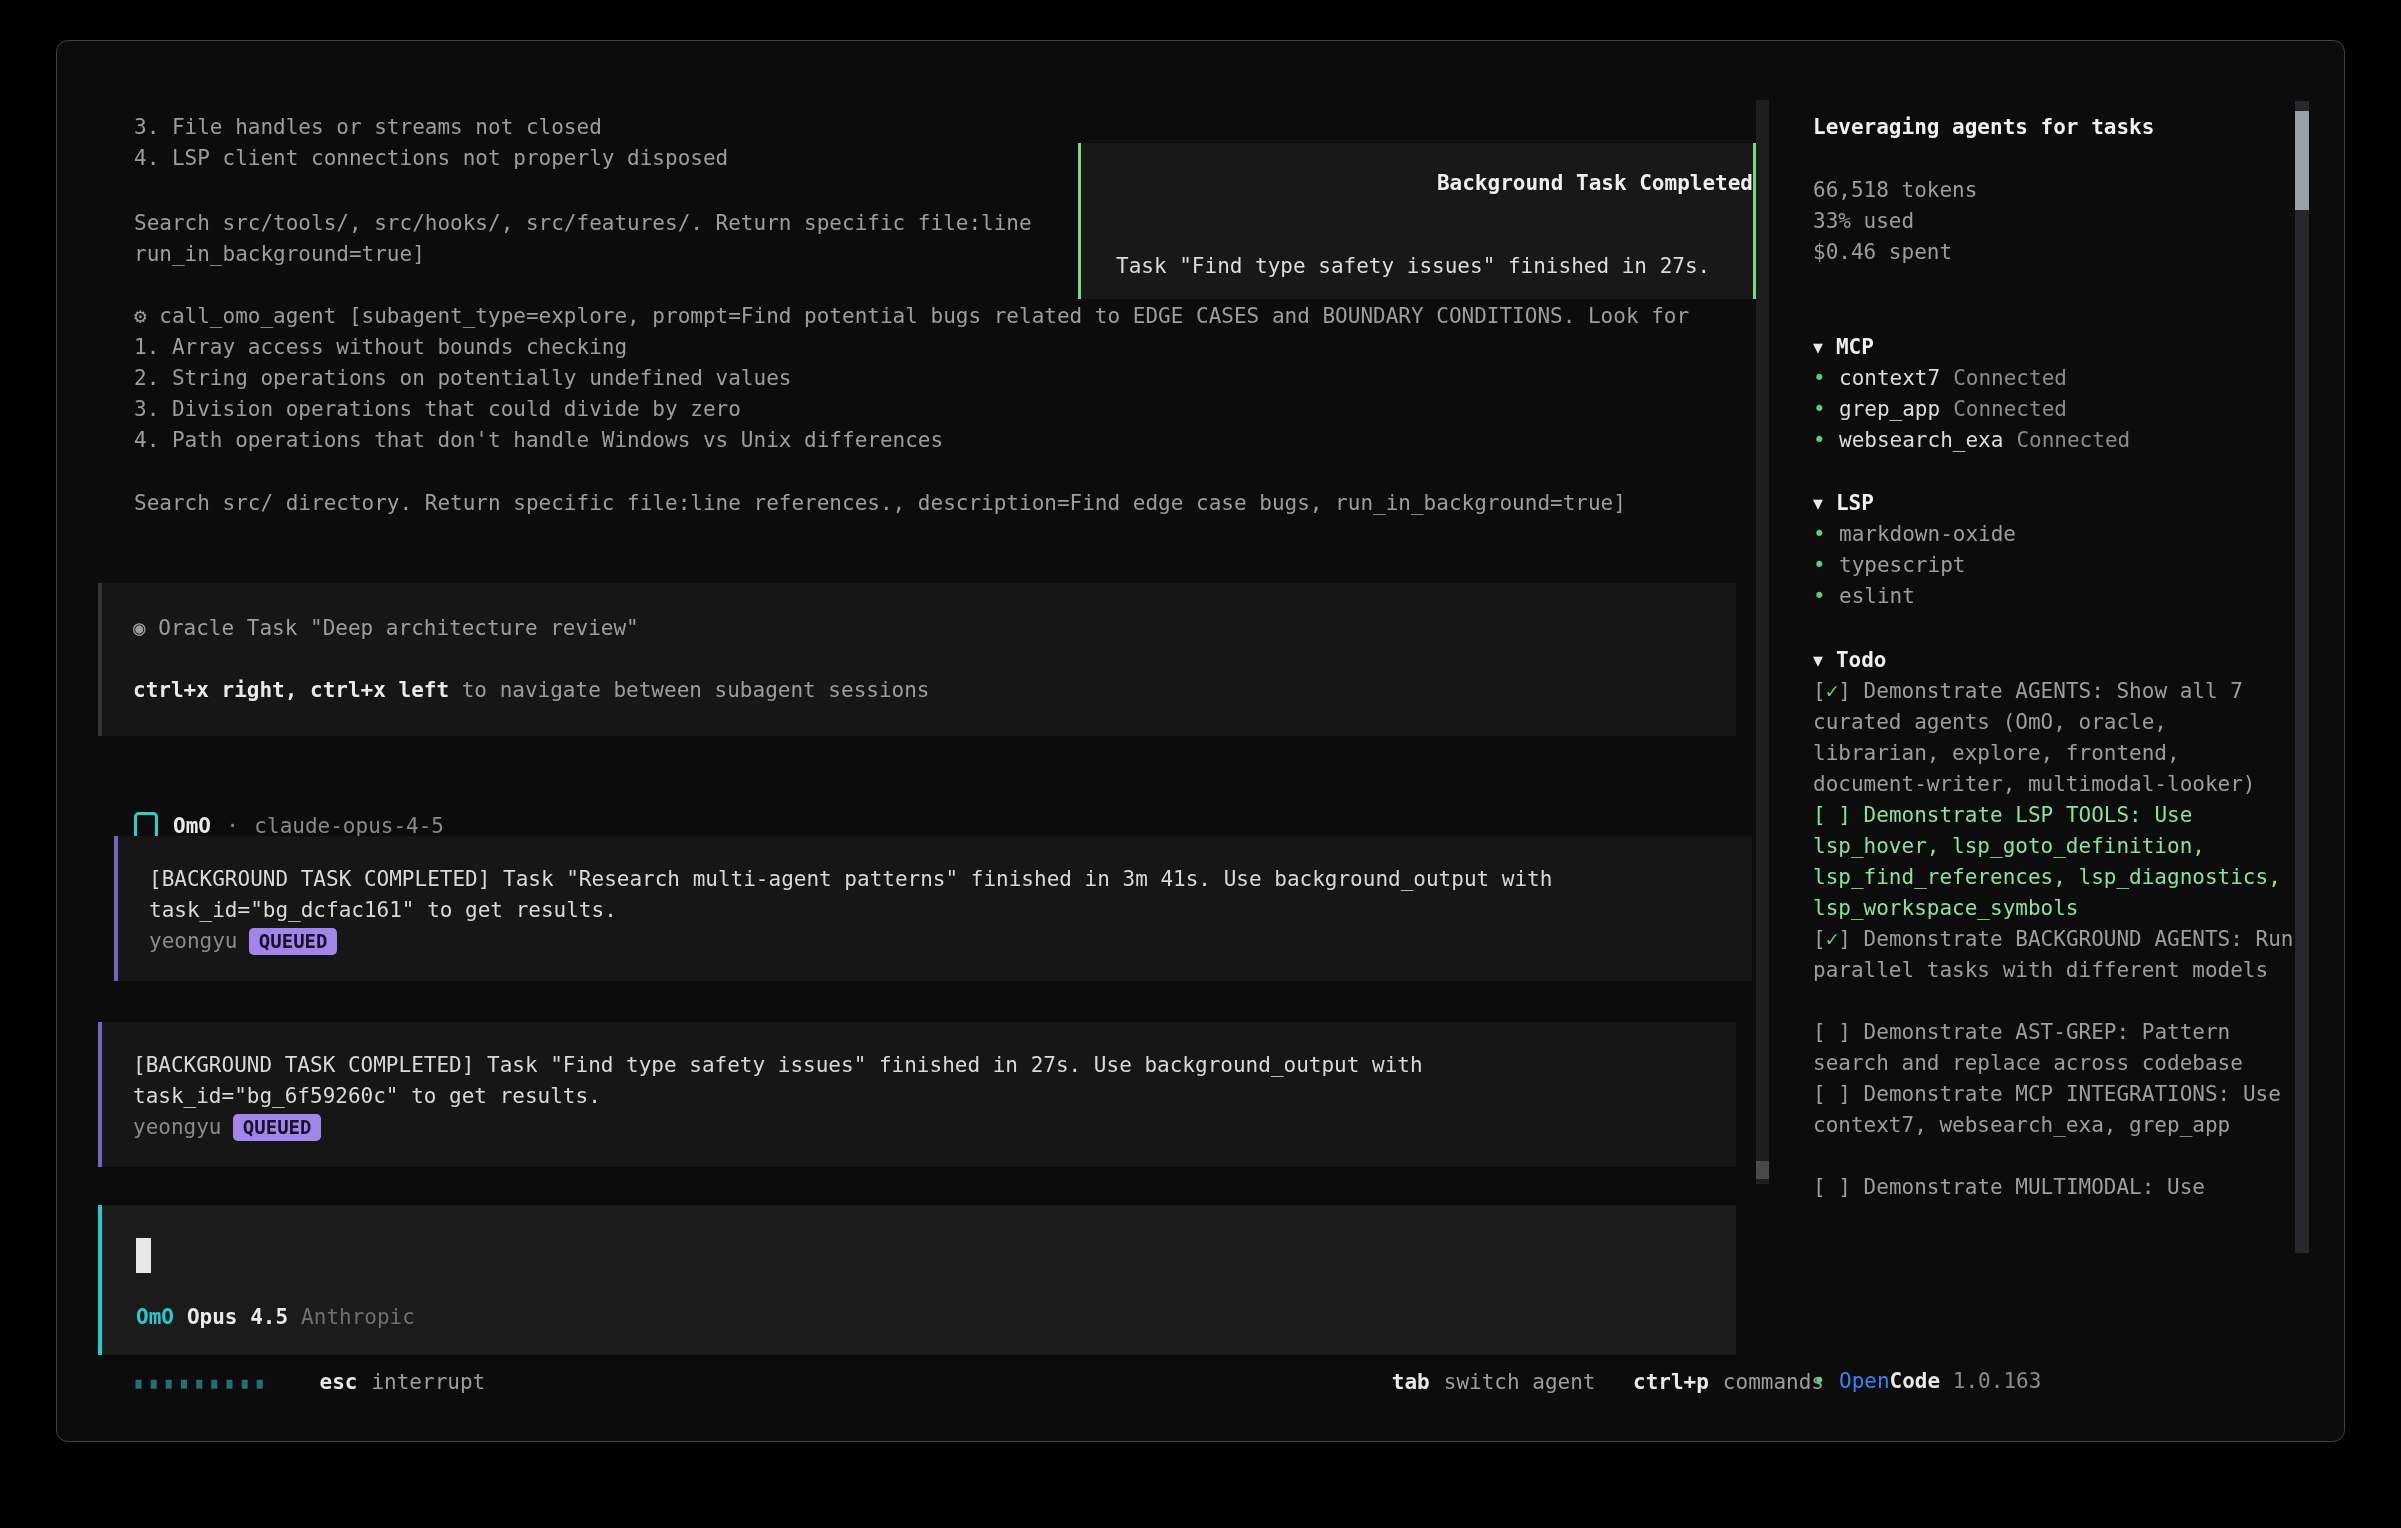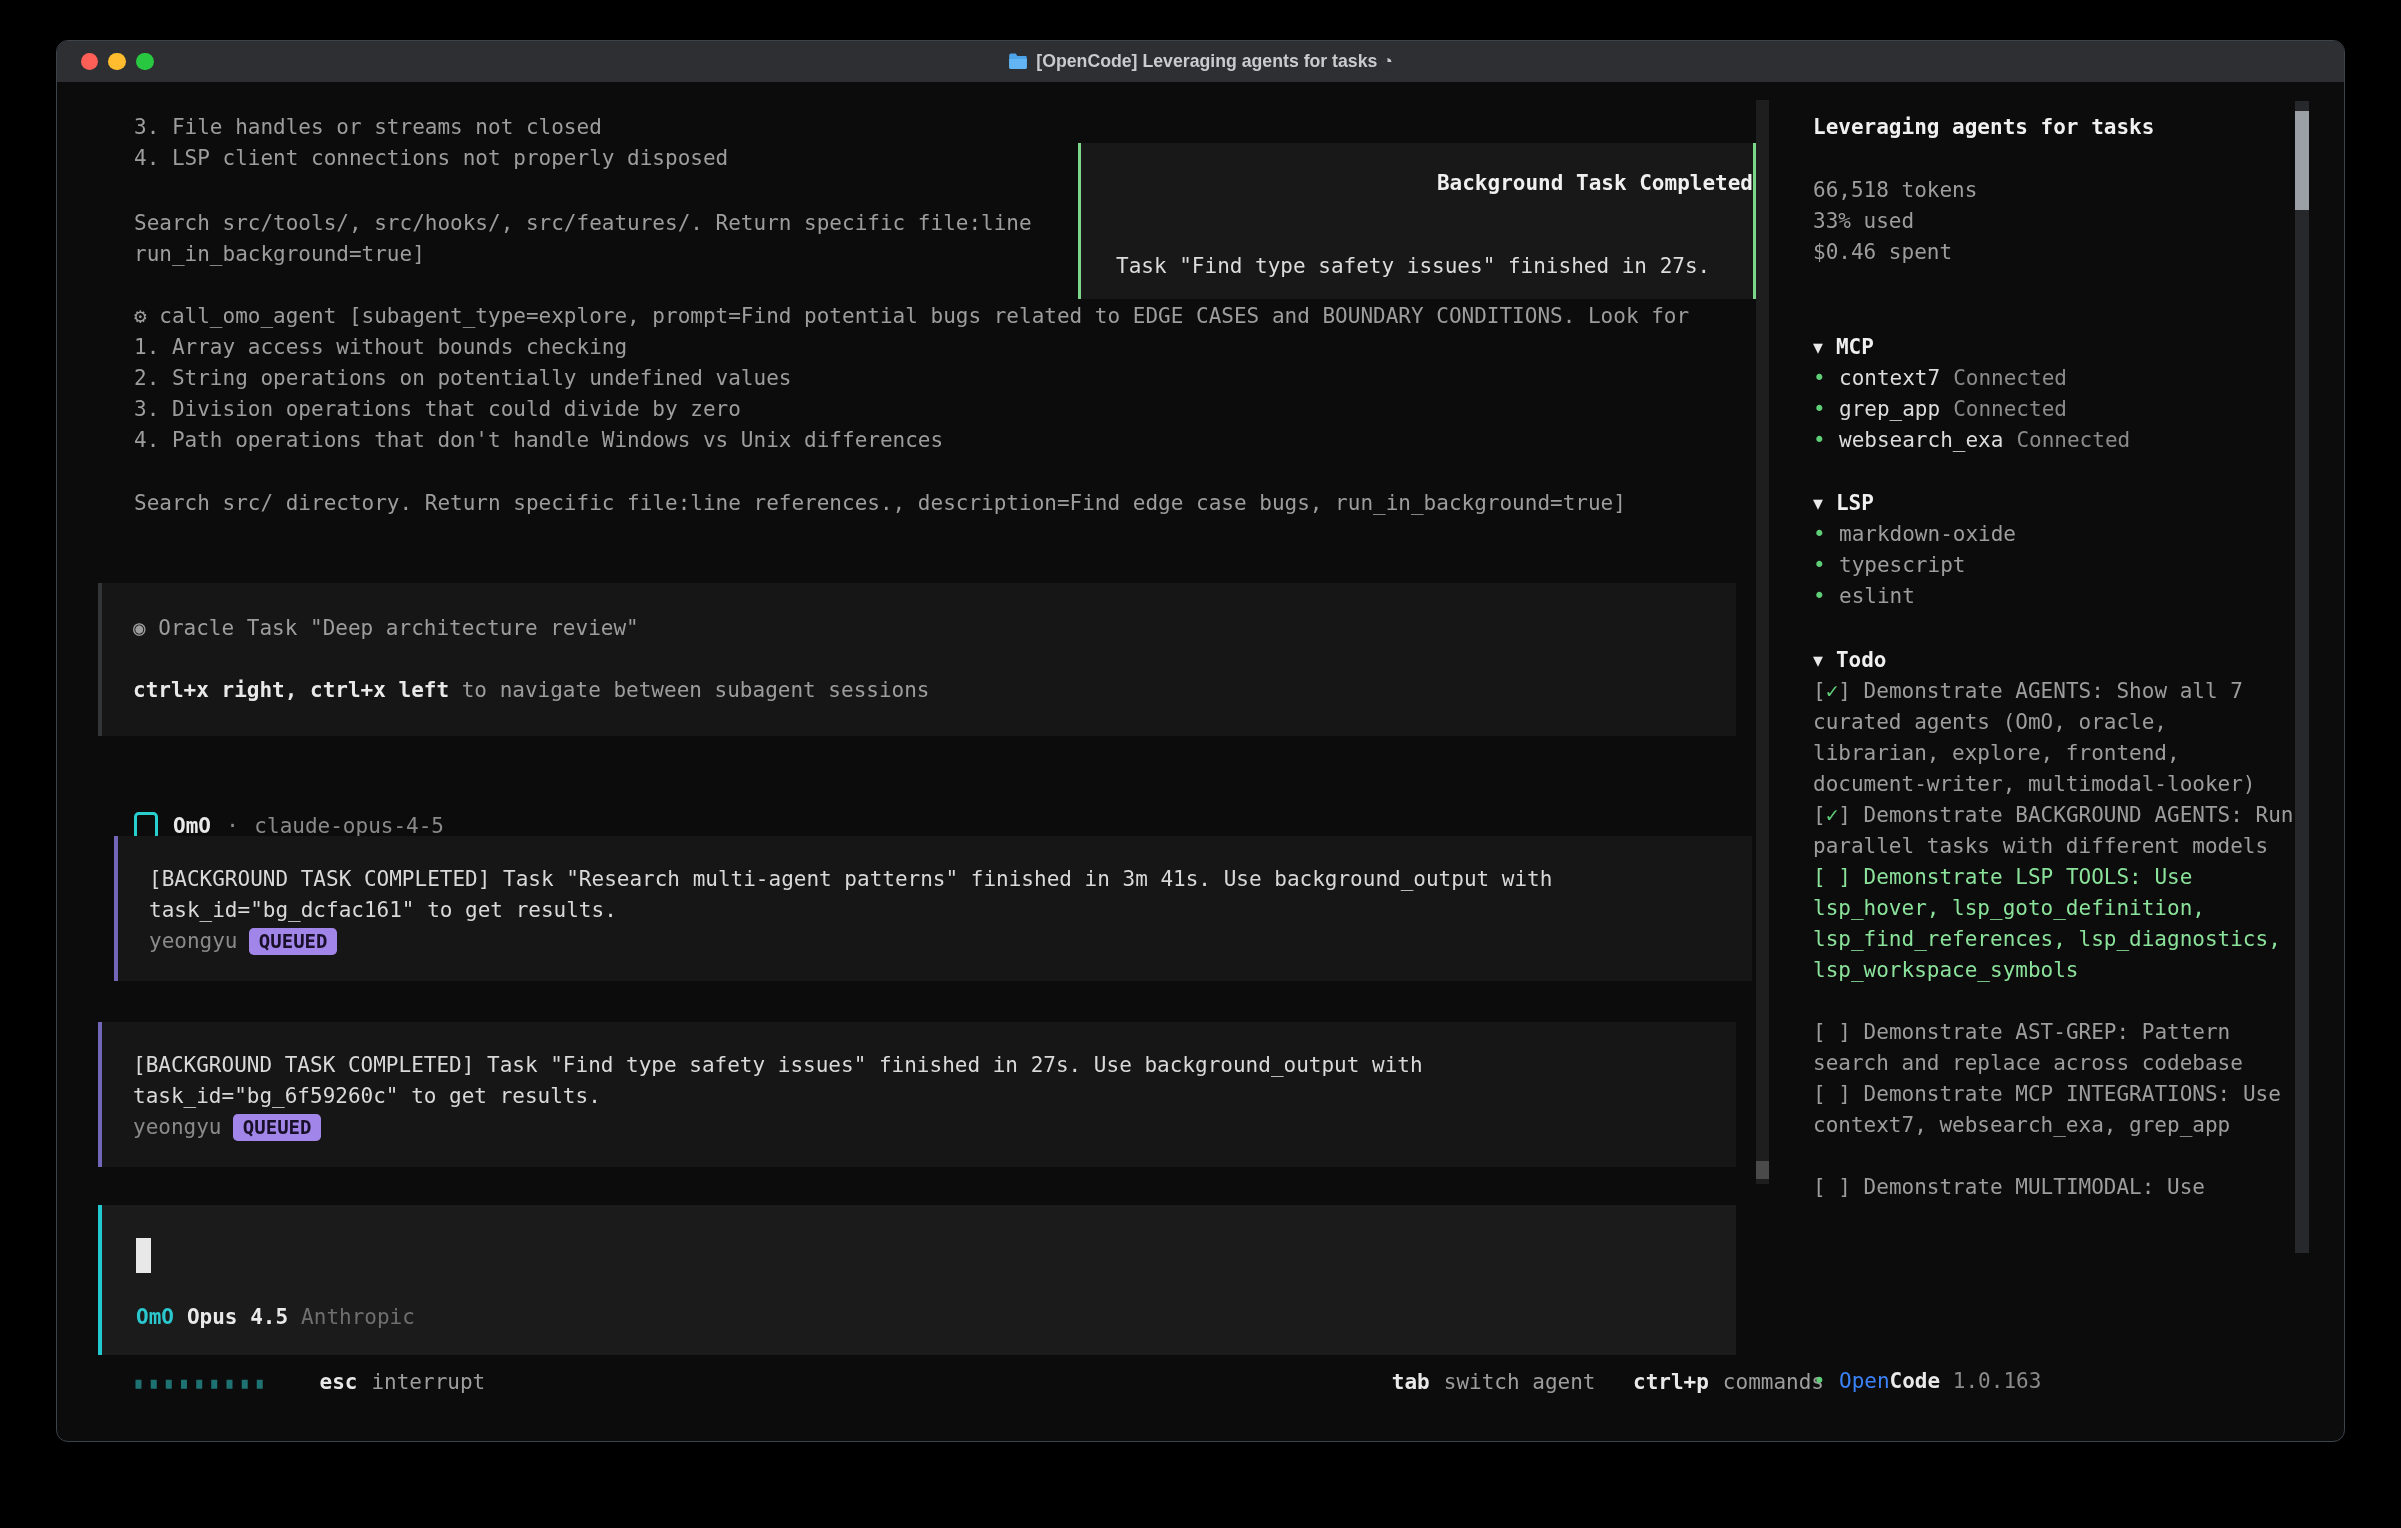--- a/index.html
+++ b/index.html
@@ -97,36 +97,20 @@
   .workspace { position:absolute; left:1756px; top:1231px; width:482px; font-size:21px; line-height:31px; }
   .side-footer { position:absolute; left:1756px; top:1325px; width:482px; font-size:21px; line-height:31px; display:flex; gap:13px; }
 
   .folder-svg { display:block; }
 </style>
 </head>
 <body>
 
 <div class="window">
 
-  <div class="titlebar">
-    <div class="lights">
-      <div class="light red"></div>
-      <div class="light yellow"></div>
-      <div class="light green"></div>
-    </div>
-    <div class="titlewrap">
-      <span>
-        <svg class="folder-svg" width="20" height="16.5" viewBox="0 0 34 28">
-          <path d="M2 4 Q2 1 5 1 L13 1 L16 5 L30 5 Q32 5 32 8 L32 24 Q32 27 29 27 L5 27 Q2 27 2 24 Z" fill="#4da3e8"></path>
-          <path d="M2 10 L32 10 L32 24 Q32 27 29 27 L5 27 Q2 27 2 24 Z" fill="#63b4f2"></path>
-        </svg>
-      </span>
-      <span>[OpenCode] Leveraging agents for tasks ◔</span>
-    </div>
-  </div>
 
   <div class="abs mono gray pre" style="left:77px; top:71px; width:1619px;">3. File handles or streams not closed
 4. LSP client connections not properly disposed</div>
 
   <div class="abs mono gray pre" style="left:77px; top:167px; width:1619px;">Search src/tools/, src/hooks/, src/features/. Return specific file:line
 run_in_background=true]</div>
 
   <div class="abs mono gray pre" style="left:77px; top:260px; width:1649px;">⚙ call_omo_agent [subagent_type=explore, prompt=Find potential bugs related to EDGE CASES and BOUNDARY CONDITIONS. Look for
 1. Array access without bounds checking
 2. String operations on potentially undefined values
@@ -246,22 +230,22 @@
       <span class="name-dim">eslint</span>
     </div>
   </div>
 
   <div class="side-sec" style="top:604px;">
     <div class="sec-head">
       <span class="tri">▼</span>
       <span>Todo</span>
     </div>
     <div class="todo-item done"><span class="br">[</span><span class="check">✓</span><span class="br">] </span><span>Demonstrate AGENTS: Show all 7 curated agents (OmO, oracle, librarian, explore, frontend, document-writer, multimodal-looker)</span></div>
+    <div class="todo-item active"><span class="br">[</span><span class="check"> </span><span class="br">] </span><span>Demonstrate LSP TOOLS: Use lsp_hover, lsp_goto_definition, lsp_find_references, lsp_diagnostics,  lsp_workspace_symbols</span></div>
     <div class="todo-item done"><span class="br">[</span><span class="check">✓</span><span class="br">] </span><span>Demonstrate BACKGROUND AGENTS: Run parallel tasks with different models</span></div>
-    <div class="todo-item active"><span class="br">[</span><span class="check"> </span><span class="br">] </span><span>Demonstrate LSP TOOLS: Use lsp_hover, lsp_goto_definition, lsp_find_references, lsp_diagnostics,  lsp_workspace_symbols</span></div>
     <div class="gapline"></div>
     <div class="todo-item pending"><span class="br">[</span><span class="check"> </span><span class="br">] </span><span>Demonstrate AST-GREP: Pattern search and replace across codebase</span></div>
     <div class="todo-item pending"><span class="br">[</span><span class="check"> </span><span class="br">] </span><span>Demonstrate MCP INTEGRATIONS: Use context7, websearch_exa, grep_app</span></div>
     <div class="gapline"></div>
     <div class="todo-item pending"><span class="br">[</span><span class="check"> </span><span class="br">] </span><span>Demonstrate MULTIMODAL: Use</span></div>
   </div>
 
 
   <div class="side-footer">
     <span class="bullet">•</span>

